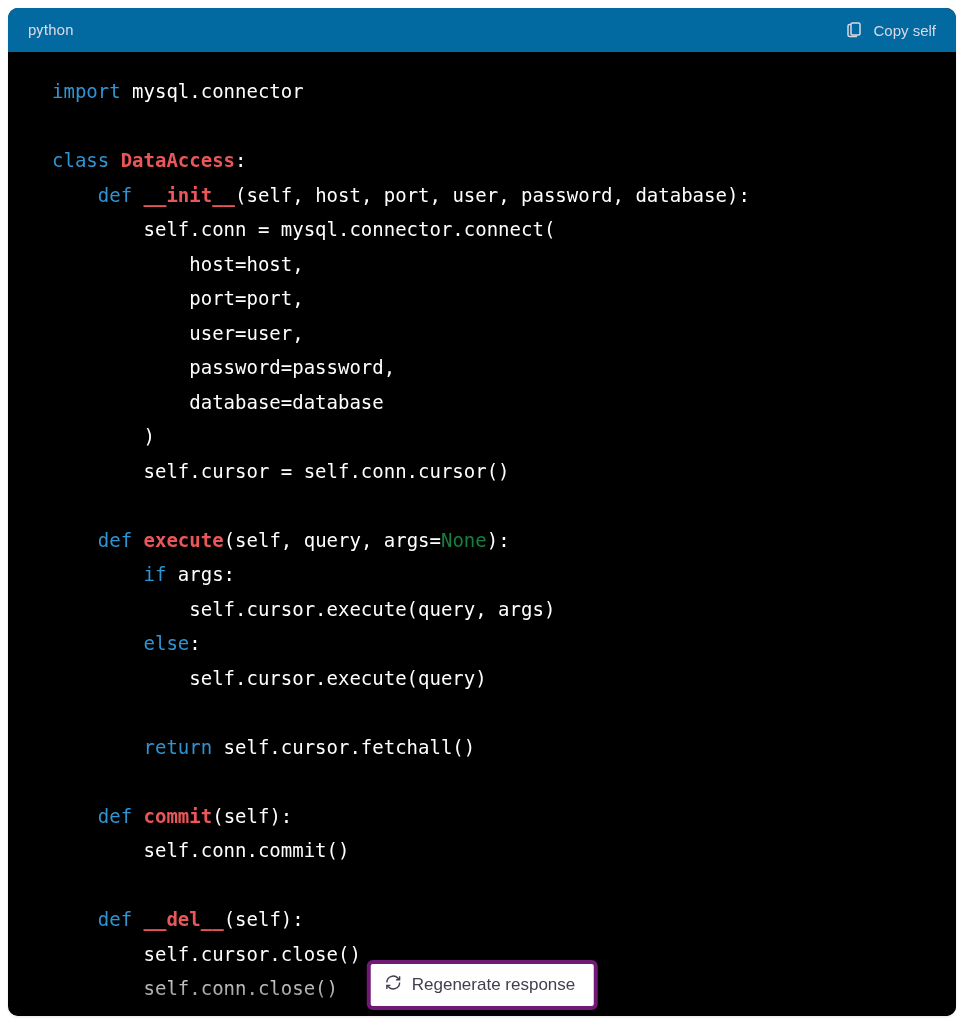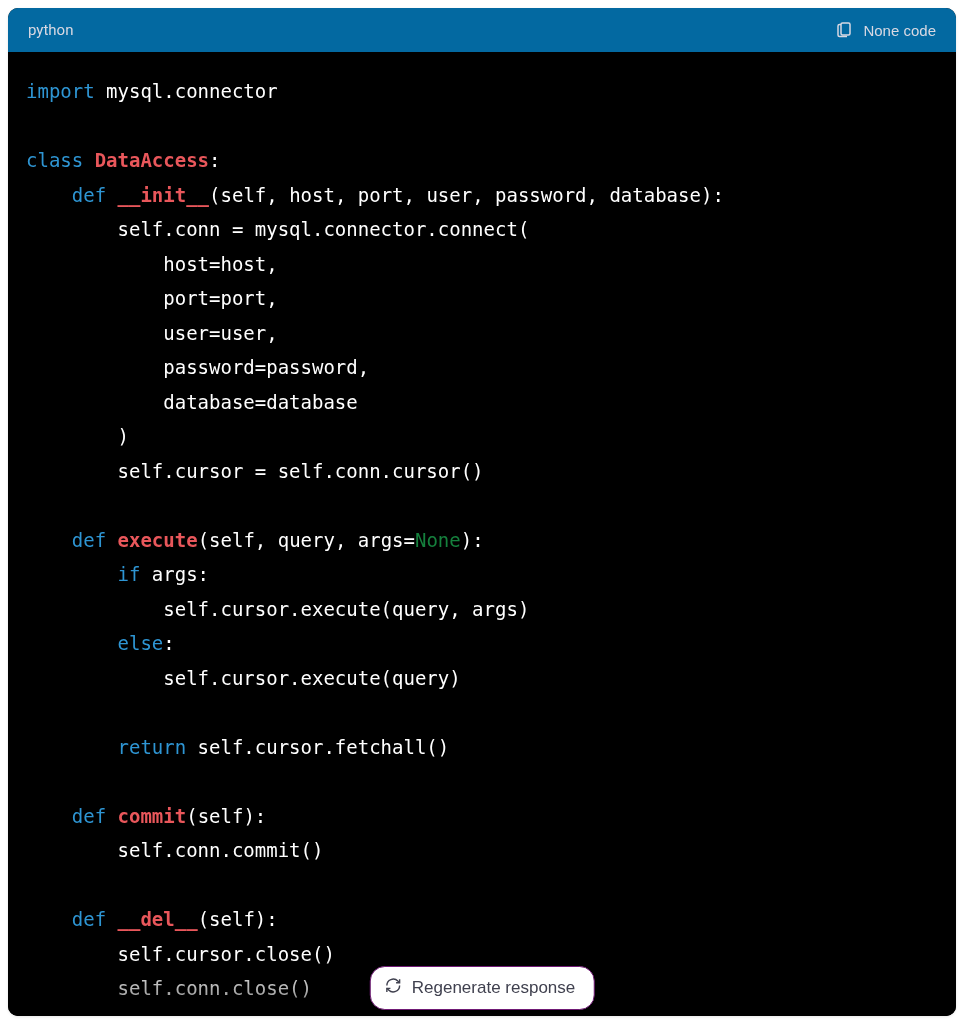--- a/index.html
+++ b/index.html
@@ -56,37 +56,38 @@
   .code-body {
     background: #000;
     padding: 22px 18px 22px 18px;
     font-family: "SF Mono", "Menlo", "Monaco", "Consolas", monospace;
     font-size: 19px;
     line-height: 34.5px;
     color: #fff;
     white-space: pre;
     overflow: auto;
     height: calc(100% - 44px);
+    margin-left: 26px;
   }
   .tok-kw   { color: #2e95d3; } 
   .tok-cls  { color: #e9575b; font-weight: bold; } 
   .tok-none { color: #15803d; } 
   .tok-plain{ color: #ffffff; }
 
   .regen-wrap {
     position: absolute;
     bottom: 6px;
     left: 50%;
     transform: translateX(-50%);
     z-index: 5;
   }
   .regen-btn {
     background: #fff;
-    border: 1px solid #701a75;
-    border-radius: 15px;
+    border: 4px solid #701a75;
+    border-radius: 6px;
     padding: 10px 18px 10px 14px;
     font-size: 17px;
     color: #40414f;
     display: flex;
     align-items: center;
     gap: 10px;
     cursor: pointer;
     box-shadow: 0 1px 2px rgba(0,0,0,0.05);
   }
   .regen-btn svg {
@@ -113,21 +114,21 @@
 
   <div class="code-header">
     <span class="lang-label">python</span>
     <button class="copy-btn">
       <span>
         <svg viewBox="0 0 24 24">
             <rect x="8" y="4" width="12" height="16" rx="2"></rect>
             <path d="M8 6H6a2 2 0 0 0-2 2v12a2 2 0 0 0 2 2h10"></path>
           </svg>
       </span>
-      <span>None code</span>
+      <span>Copy self</span>
     </button>
   </div>
 
   <div class="code-body" id="code-body"><div><span class="tok-kw">import</span><span class="tok-plain"> mysql.connector</span></div><div>&nbsp;</div><div><span class="tok-kw">class</span><span class="tok-plain"> </span><span class="tok-cls">DataAccess</span><span class="tok-plain">:</span></div><div><span class="tok-plain">    </span><span class="tok-kw">def</span><span class="tok-plain"> </span><span class="tok-cls">__init__</span><span class="tok-plain">(self, host, port, user, password, database):</span></div><div><span class="tok-plain">        self.conn = mysql.connector.connect(</span></div><div><span class="tok-plain">            host=host,</span></div><div><span class="tok-plain">            port=port,</span></div><div><span class="tok-plain">            user=user,</span></div><div><span class="tok-plain">            password=password,</span></div><div><span class="tok-plain">            database=database</span></div><div><span class="tok-plain">        )</span></div><div><span class="tok-plain">        self.cursor = self.conn.cursor()</span></div><div>&nbsp;</div><div><span class="tok-plain">    </span><span class="tok-kw">def</span><span class="tok-plain"> </span><span class="tok-cls">execute</span><span class="tok-plain">(self, query, args=</span><span class="tok-none">None</span><span class="tok-plain">):</span></div><div><span class="tok-plain">        </span><span class="tok-kw">if</span><span class="tok-plain"> args:</span></div><div><span class="tok-plain">            self.cursor.execute(query, args)</span></div><div><span class="tok-plain">        </span><span class="tok-kw">else</span><span class="tok-plain">:</span></div><div><span class="tok-plain">            self.cursor.execute(query)</span></div><div>&nbsp;</div><div><span class="tok-plain">        </span><span class="tok-kw">return</span><span class="tok-plain"> self.cursor.fetchall()</span></div><div>&nbsp;</div><div><span class="tok-plain">    </span><span class="tok-kw">def</span><span class="tok-plain"> </span><span class="tok-cls">commit</span><span class="tok-plain">(self):</span></div><div><span class="tok-plain">        self.conn.commit()</span></div><div>&nbsp;</div><div><span class="tok-plain">    </span><span class="tok-kw">def</span><span class="tok-plain"> </span><span class="tok-cls">__del__</span><span class="tok-plain">(self):</span></div><div><span class="tok-plain">        self.cursor.close()</span></div><div><span class="tok-plain">        self.conn.close()</span></div></div>
 
   <div class="fade"></div>
 
   <div class="regen-wrap">
     <button class="regen-btn">
       <span>

